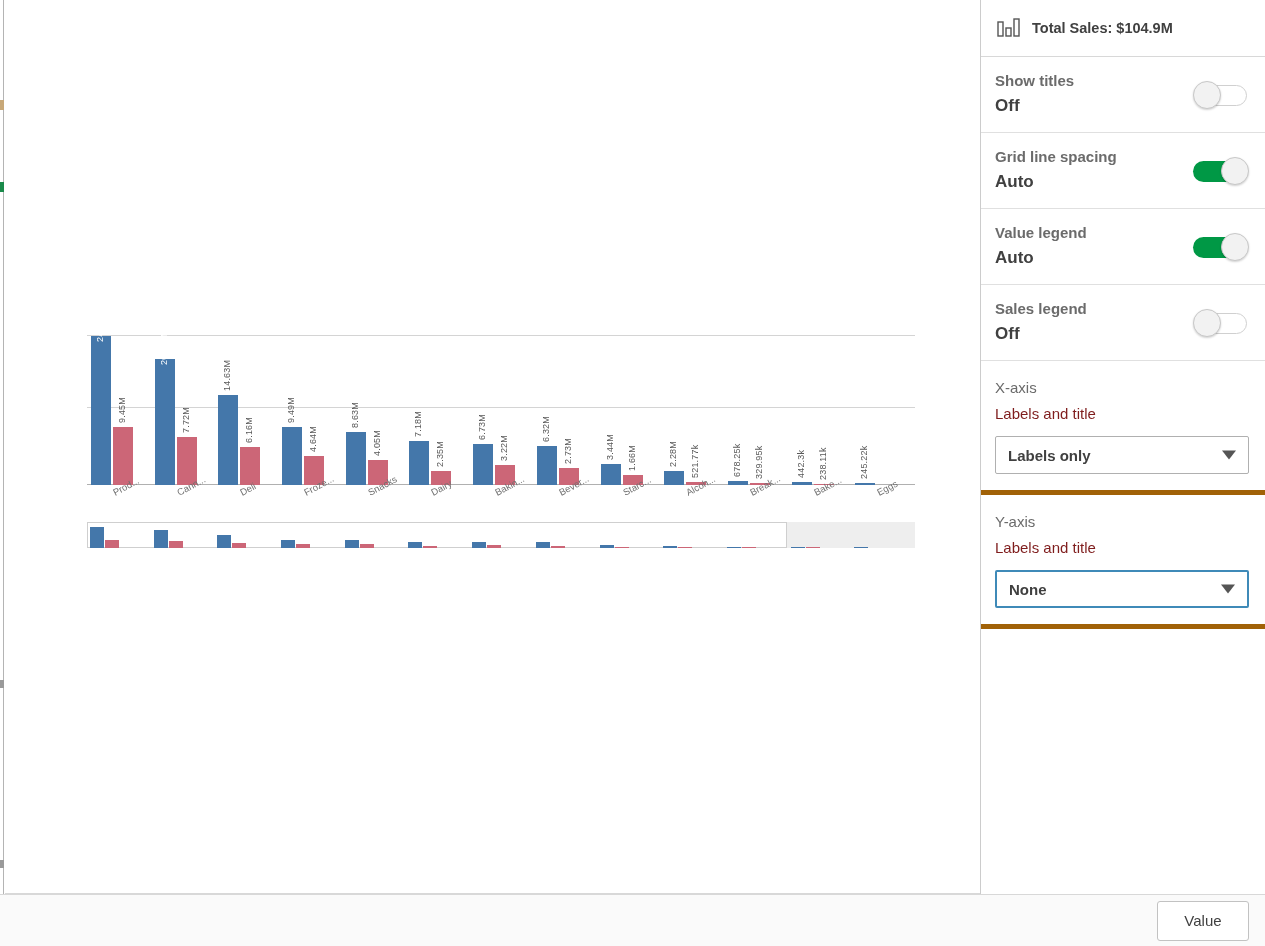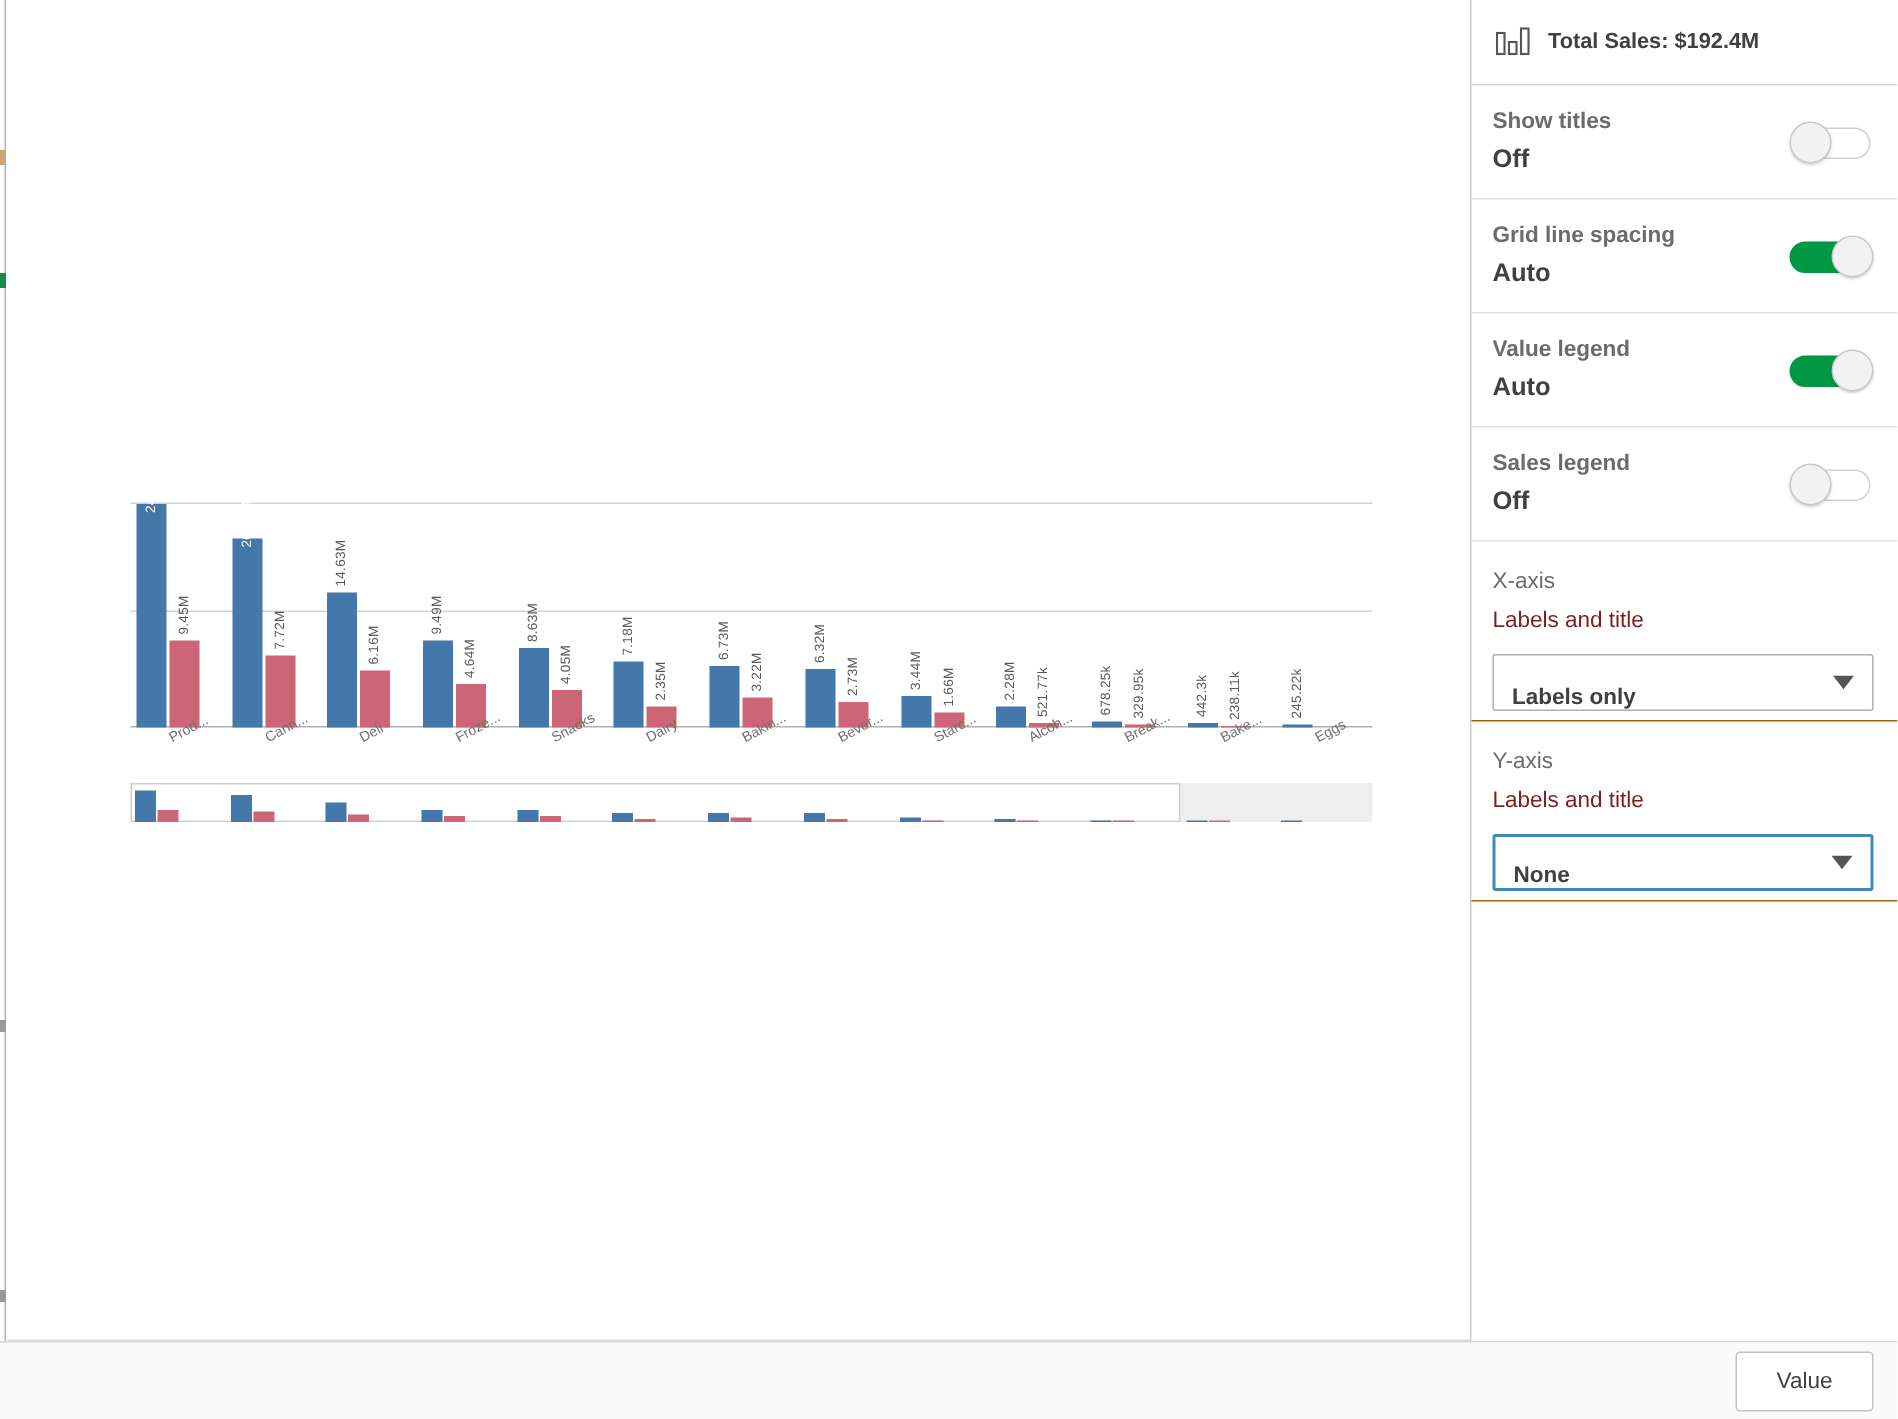--- a/index.html
+++ b/index.html
@@ -104,28 +104,28 @@
   .toggle.off .track { left: 2px; background: #ffffff; border: 1px solid #d0d0d0; }
   .toggle.on  .track { left: 0px; background: #009845; }
   .toggle .knob {
     position: absolute; top: 0; width: 28px; height: 28px; margin-top: -1px;
     border-radius: 50%; background: #f2f2f2; border: 1px solid #c8c8c8;
     box-shadow: 0 1px 2px rgba(0,0,0,0.18);
   }
   .toggle.off .knob { left: 0px; }
   .toggle.on  .knob { left: 28px; }
 
-  .axis-row { padding: 14px 16px 6px 14px; border-bottom: 1px solid #a16207; }
+  .axis-row { padding: 14px 16px 16px 14px; border-bottom: 5px solid #a16207; }
   .axis-title { font-size: 15px; color: #6b6b6b; line-height: 26px; }
   .axis-sub   { font-size: 15px; color: #7f1d1d; line-height: 26px; margin-bottom: 9px; }
 
   .select {
     position: relative; height: 38px;
     background: #ffffff; border: 1px solid #b0b0b0; border-radius: 2px;
-    display: flex; align-items: flex-end; padding: 0 12px;
+    display: flex; align-items: center; padding: 0 12px;
   }
   .select.focused { border: 2px solid #3f8ab8; }
   .select .sel-text { font-size: 15px; font-weight: bold; color: #404040; }
   .caret {
     position: absolute; right: 12px; top: 50%; transform: translateY(-50%);
     width: 0; height: 0;
     border-left: 7px solid transparent; border-right: 7px solid transparent;
     border-top: 9px solid #555555;
   }
 
@@ -268,21 +268,21 @@
   <div class="panel">
 
     <div class="panel-header">
       <span>
         <svg class="barchart-icon" width="24" height="20" viewBox="0 0 24 20" aria-hidden="true">
           <rect x="1" y="4" width="5" height="14" fill="none" stroke="#555" stroke-width="1.4"></rect>
           <rect x="9" y="10" width="5" height="8" fill="none" stroke="#555" stroke-width="1.4"></rect>
           <rect x="17" y="1" width="5" height="17" fill="none" stroke="#555" stroke-width="1.4"></rect>
         </svg>
       </span>
-      <span class="title">Total Sales: $192.4M</span>
+      <span class="title">Total Sales: $104.9M</span>
     </div>
 
     <div class="prop-row">
       <div class="prop-label">Show titles</div>
       <div class="prop-value">Off</div>
       <div class="toggle off">
         <div class="track"></div>
         <div class="knob"></div>
       </div>
     </div>

